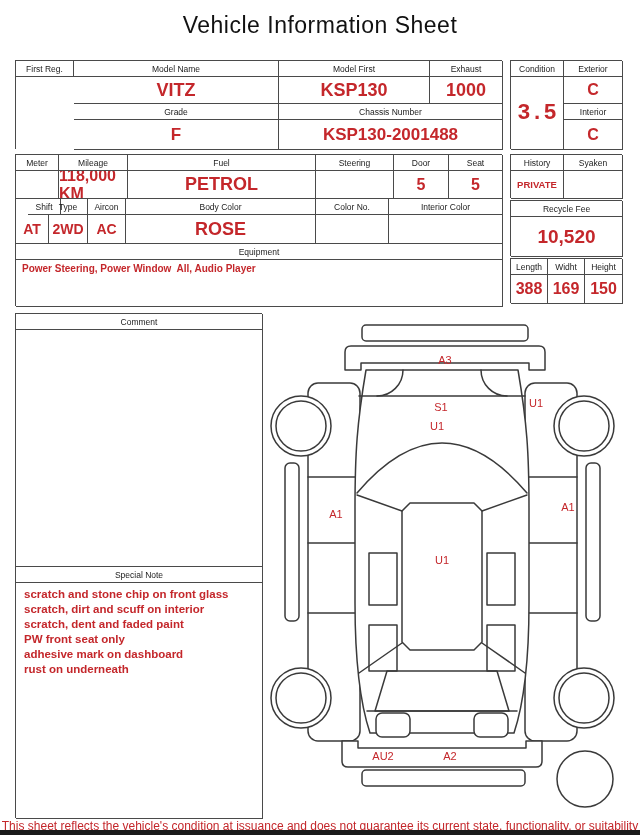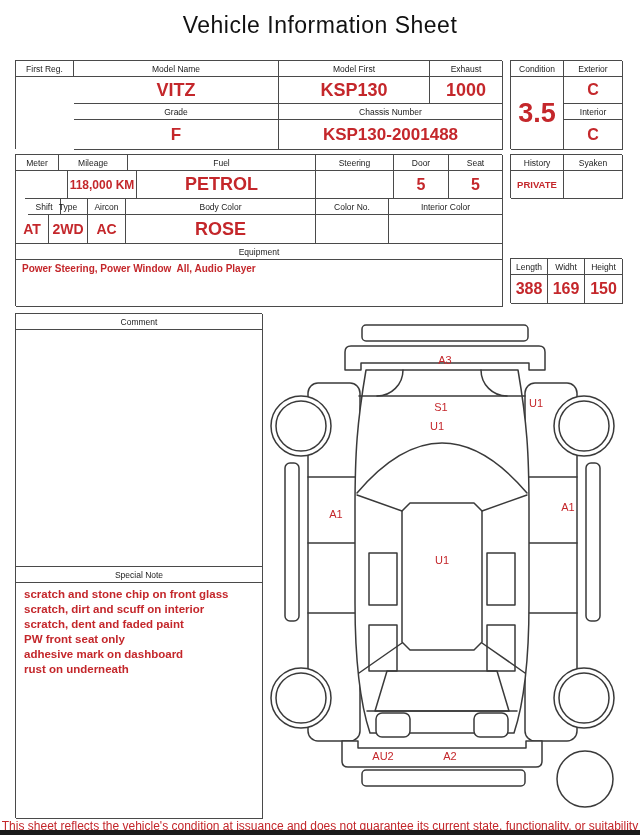--- a/index.html
+++ b/index.html
@@ -8,28 +8,28 @@
   .sheet { position:relative; width:640px; height:835px; background:#fff;
            font-family:"Liberation Sans","DejaVu Sans",sans-serif; overflow:hidden; }
   .title { position:absolute; left:0; top:12px; width:640px; height:36px;
            text-align:center; font-size:23px; letter-spacing:.5px; color:#111; }
   .tbl { position:absolute; border-top:1px solid var(--border); border-left:1px solid var(--border); background:#fff; }
   .cell { position:absolute; border-right:1px solid var(--border); border-bottom:1px solid var(--border);
           display:flex; align-items:center; justify-content:center; overflow:hidden; }
   .hdr { font-size:8.5px; color:var(--ink); }
   .val { color:var(--accent); font-weight:700; }
   .v9  { font-size:9.5px; }
-  .v10 { font-size:12px;margin-left:9px; }
+  .v10 { font-size:16px; }
   .v11 { font-size:10px; font-weight:600; }
   .v14 { font-size:14px; }
   .v16 { font-size:16px; }
   .v17 { font-size:17px; }
   .v18 { font-size:18px; }
   .v19 { font-size:19px; }
-  .v21 { font-size:27px; }
+  .v21 { font-size:22px;font-family:Liberation Mono, monospace; }
   .pre  { white-space:pre-line; line-height:1.05; }
   .topleft { align-items:flex-start; justify-content:flex-start; padding:3px 6px; text-align:left; white-space:pre-wrap; }
   .leftpad { justify-content:flex-start; padding-left:2px; }
   .notes { align-items:flex-start; justify-content:flex-start; padding:4px 8px; flex-direction:column; }
   .notes div { color:var(--accent); font-size:11.5px; line-height:15px; font-weight:600; text-align:left; }
   .diagram { position:absolute; left:263px; top:313px; width:370px; height:500px; }
   .diagram [data-name="diagram-labels"] text { fill:var(--accent); font-size:11px;
           font-family:"Liberation Sans","DejaVu Sans",sans-serif; text-anchor:middle; dominant-baseline:central; }
   .disclaimer { position:absolute; left:0; top:819px; width:640px; text-align:center;
                 color:var(--accent); font-size:12px; }
@@ -96,20 +96,24 @@
     <div class="cell val v11 topleft" style="left:0;top:105px;width:487px;height:47px" data-name="equipment-value">Power Steering, Power Window  All, Audio Player</div>
   </div>
 
   <div class="tbl" style="left:510px;top:154px;width:112px;height:44px" data-name="history-table">
     <div class="cell hdr" style="left:0;top:0;width:53px;height:16px" data-name="history-label">History</div>
     <div class="cell val v9" style="left:0;top:16px;width:53px;height:28px" data-name="history-value">PRIVATE</div>
     <div class="cell hdr" style="left:53px;top:0;width:59px;height:16px" data-name="syaken-label">Syaken</div>
     <div class="cell val v9" style="left:53px;top:16px;width:59px;height:28px" data-name="syaken-value"></div>
   </div>
 
+  <div class="tbl" style="left:510px;top:200px;width:112px;height:56px" data-name="recycle-fee-table">
+    <div class="cell hdr" style="left:0;top:0;width:112px;height:16px" data-name="recycle-fee-label">Recycle Fee</div>
+    <div class="cell val v19" style="left:0;top:16px;width:112px;height:40px" data-name="recycle-fee-value">10,520</div>
+  </div>
 
   <div class="tbl" style="left:510px;top:258px;width:112px;height:45px" data-name="dimensions-table">
     <div class="cell hdr" style="left:0;top:0;width:37px;height:16px" data-name="length-label">Length</div>
     <div class="cell val v16" style="left:0;top:16px;width:37px;height:29px" data-name="length-value">388</div>
     <div class="cell hdr" style="left:37px;top:0;width:37px;height:16px" data-name="width-label">Widht</div>
     <div class="cell val v16" style="left:37px;top:16px;width:37px;height:29px" data-name="width-value">169</div>
     <div class="cell hdr" style="left:74px;top:0;width:38px;height:16px" data-name="height-label">Height</div>
     <div class="cell val v16" style="left:74px;top:16px;width:38px;height:29px" data-name="height-value">150</div>
   </div>
 

